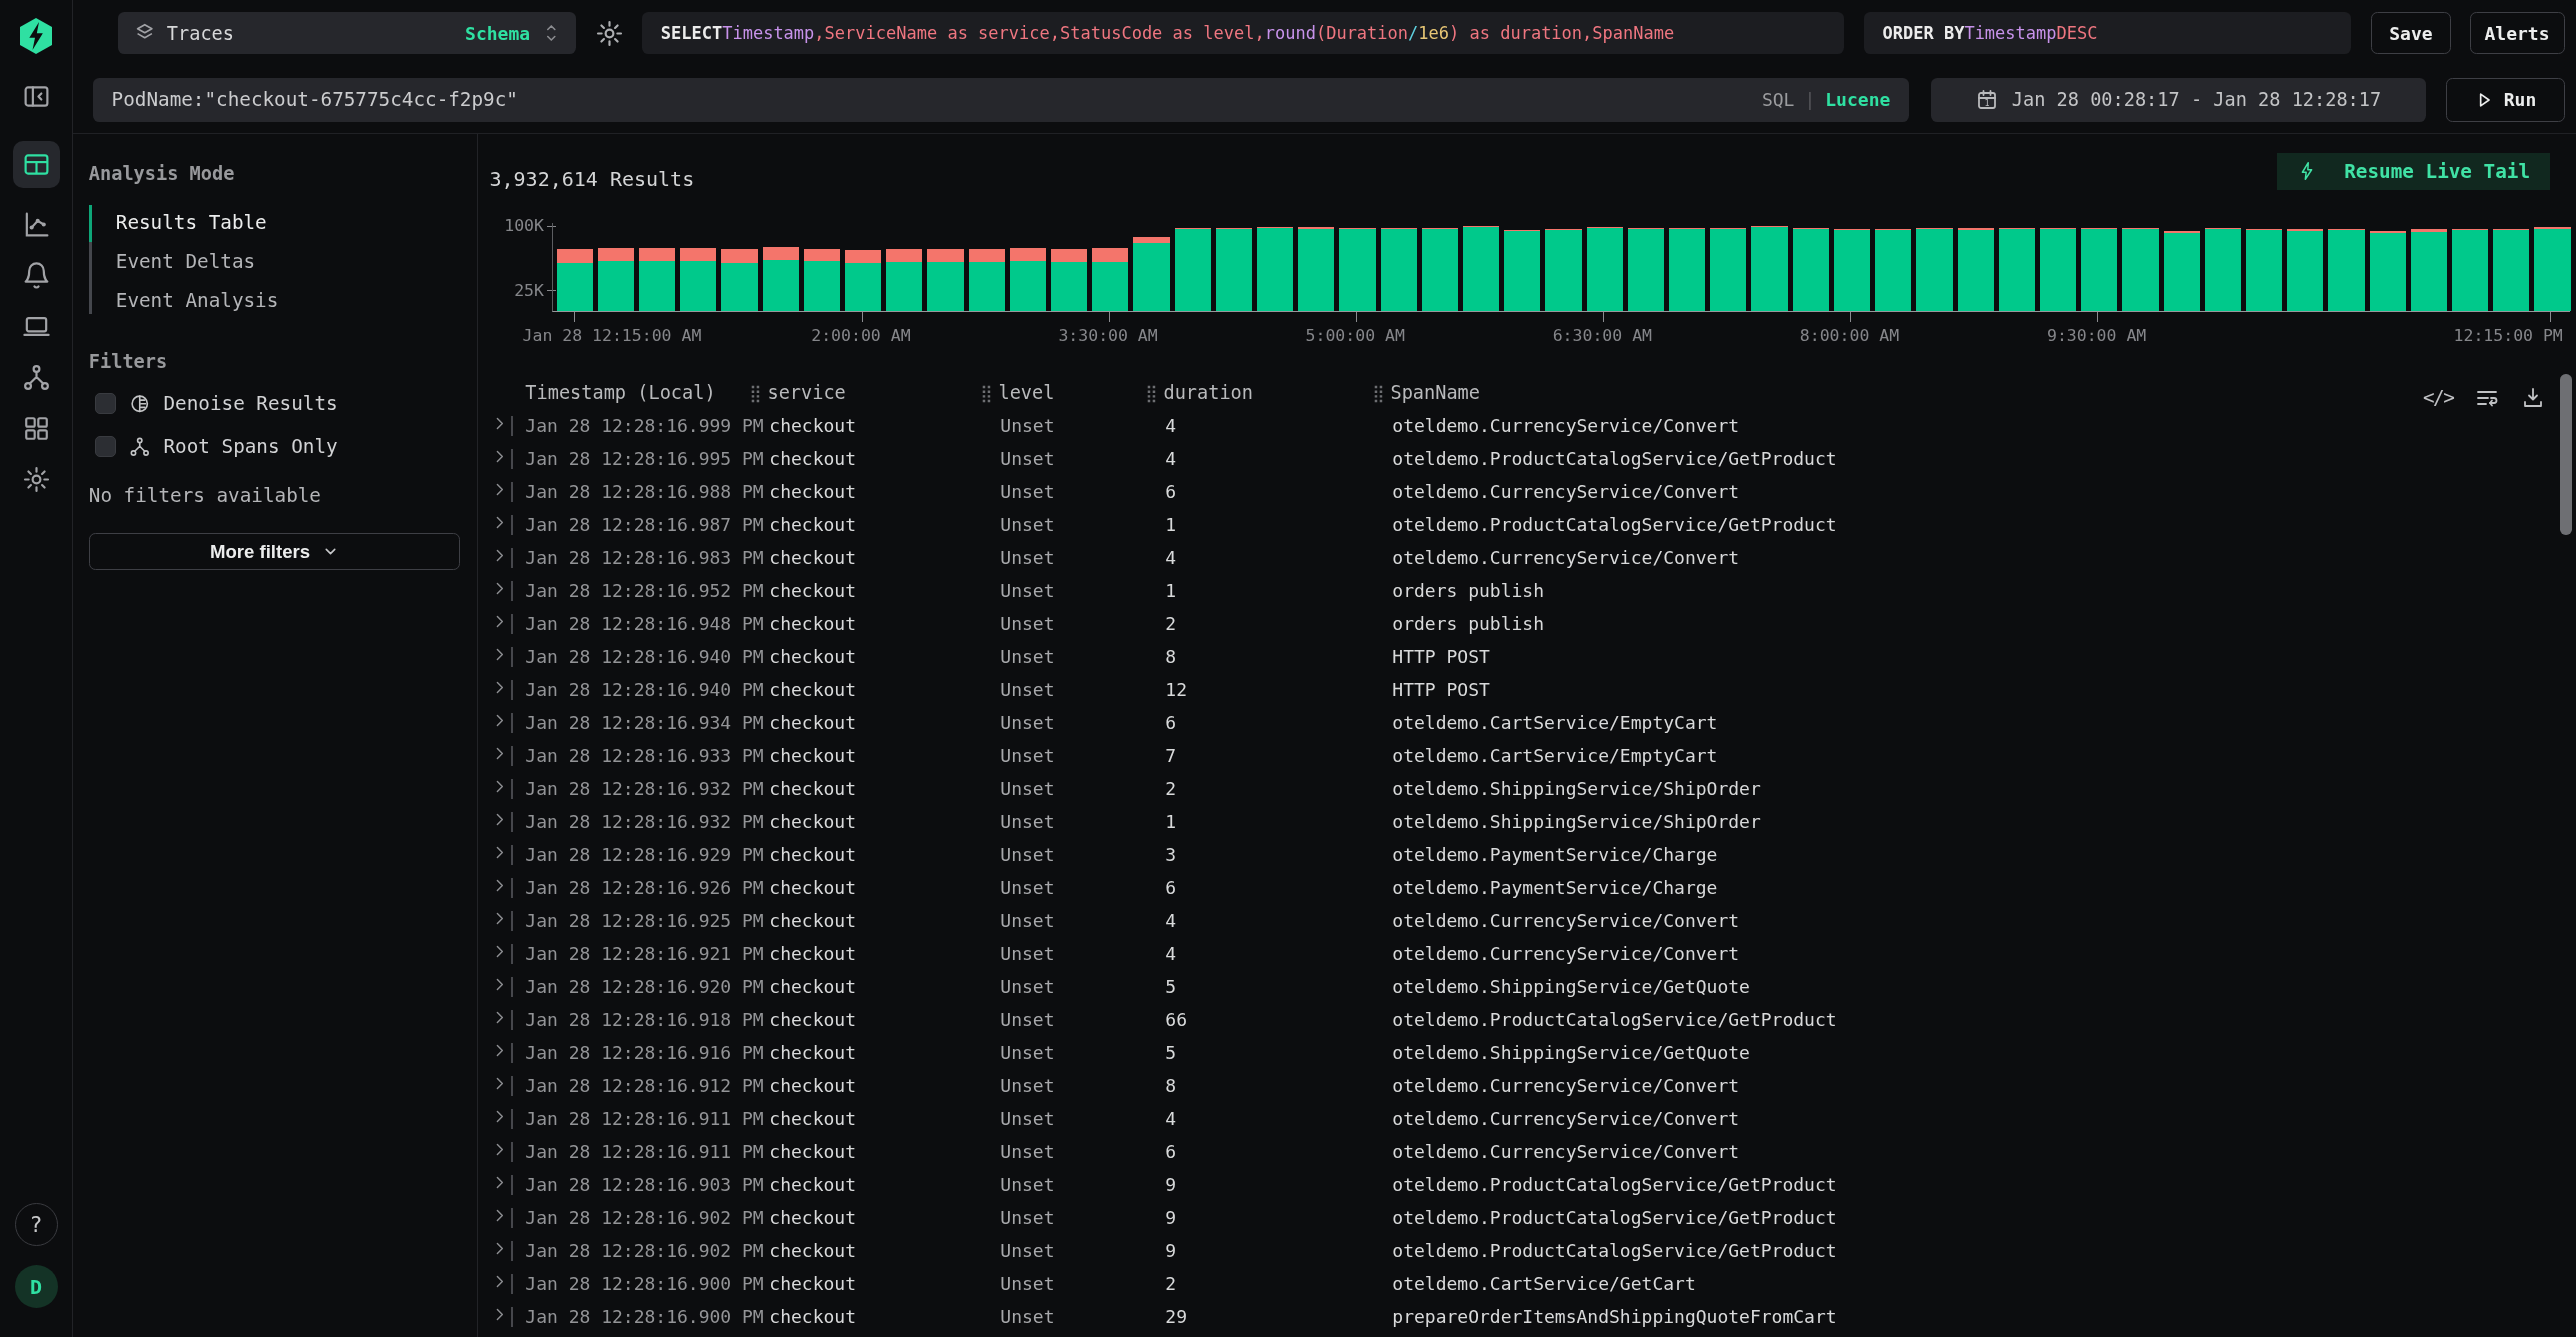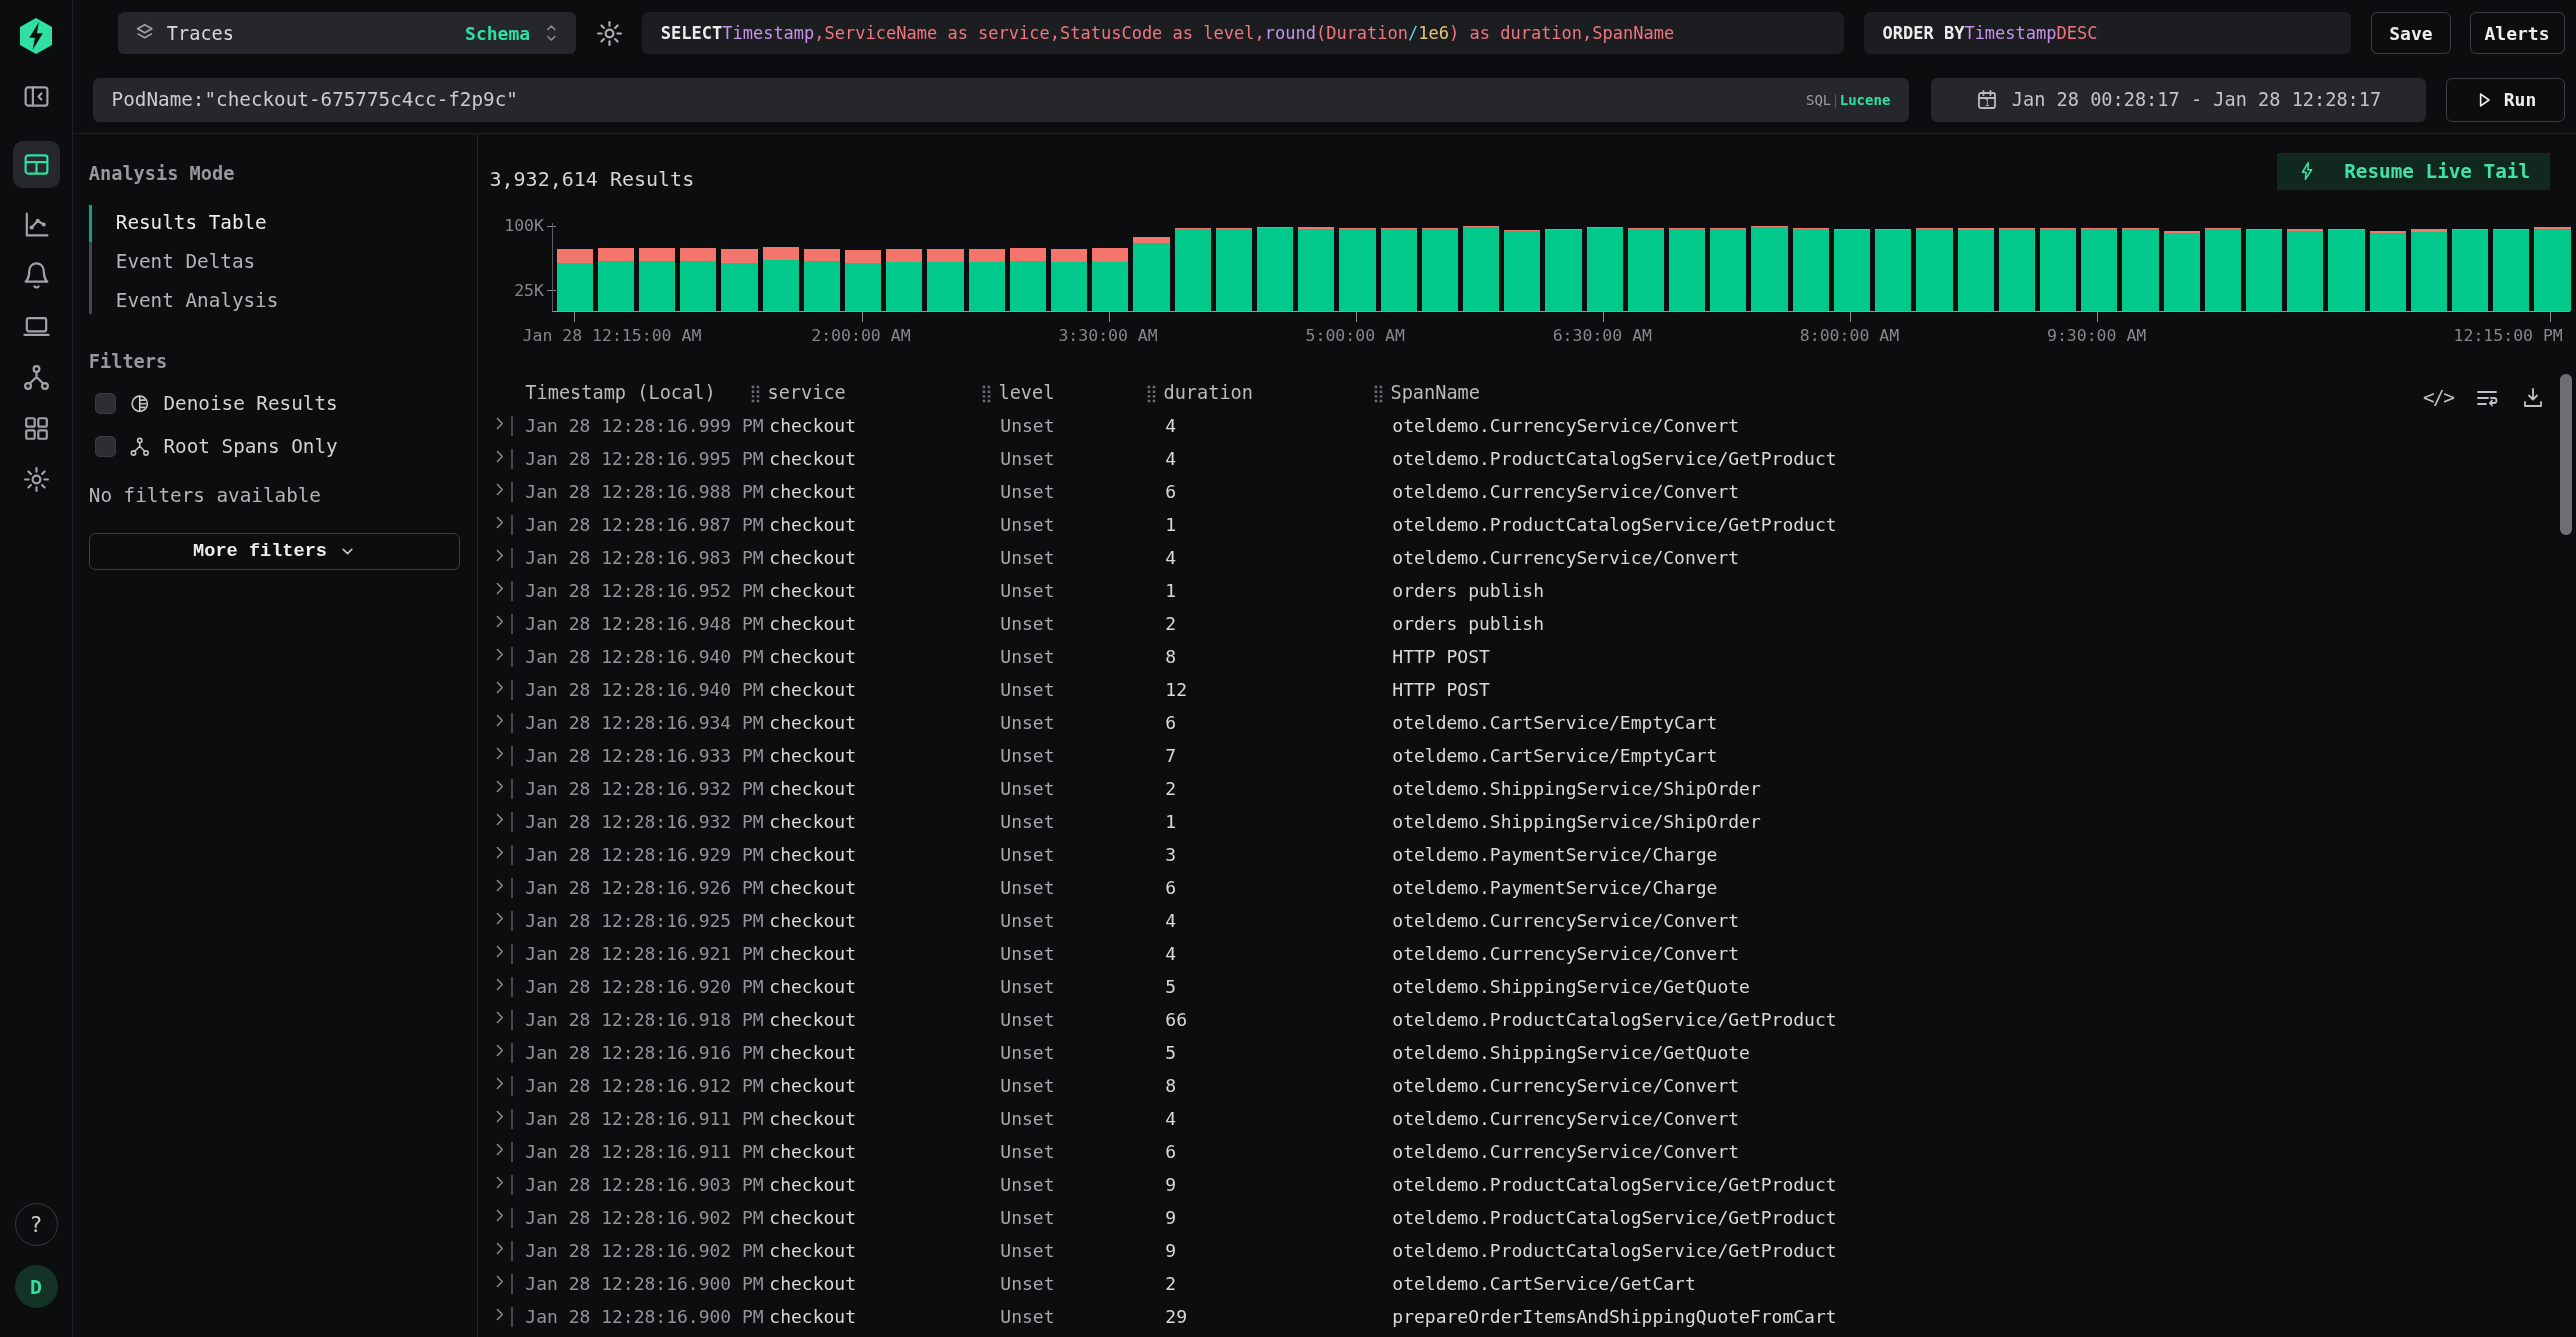--- a/index.html
+++ b/index.html
@@ -73,21 +73,21 @@
 
   .row2 { height:67px; display:flex; align-items:center; padding-right:11.5px; flex:none; }
   .search-box {
     margin-left:20px; flex:1; height:44px; display:flex; align-items:center;
     padding:0 5.7px 0 18.6px; min-width:0;
   }
   .search-input {
     flex:1; background:transparent; border:none; outline:none; color:#cbccce;
     font-size:19.3px; font-family:inherit; min-width:0;
   }
-  .lang-toggle { display:flex; align-items:center; font-size:14px; padding:0 13px; flex:none; }
+  .lang-toggle { display:flex; align-items:center; gap:10px; font-size:18px; padding:0 13px; flex:none; }
   .lang-sql { color:#9b9c9f; cursor:pointer; }
   .lang-sep { color:#55565a; }
   .lang-lucene { color:#2fe0a2; font-weight:bold; cursor:pointer; }
   .date-box {
     margin-left:21.5px; width:495px; height:44px; display:flex; align-items:center;
     padding:0 17px; gap:13px; font-size:18.6px; color:#c3c4c6; cursor:pointer; flex:none;
   }
   .cal-icon { width:24px; height:24px; color:#b9babc; flex:none; }
   .run-btn { margin-left:20px; width:119px; height:44px; gap:10px; }
   .play-icon { width:20px; height:20px; }
@@ -105,21 +105,21 @@
   .mode-item.active { color:#eceded; }
   .filters-title { margin-top:31.5px; }
   .filter-row { display:flex; align-items:center; margin:20px 0 0 21.5px; gap:13px; }
   .checkbox { width:21.5px; height:21.5px; background:#2c2e33; border:1.4px solid #393b40;
               border-radius:5px; cursor:pointer; flex:none; }
   .filter-ico { width:21.5px; height:21.5px; color:#c3c4c6; flex:none; }
   .filter-lbl { font-size:19.3px; color:#d2d3d5; }
   .empty-filters { margin:26px 0 0 15.8px; font-size:19.3px; color:#b4b5b8; }
   .more-filters {
     margin:26px 18.6px 0 15.8px; width:371px; height:37px; border:1.4px solid #3e3f45; border-radius:6.4px;
-    background:transparent; color:#eceded; font-size:18.6px; font-weight:bold; font-family:Liberation Mono, monospace;
+    background:transparent; color:#eceded; font-size:18.6px; font-weight:bold; font-family:Liberation Sans, sans-serif;
     display:flex; align-items:center; justify-content:center; gap:11.5px; cursor:pointer;
   }
   .chev-down { width:17px; height:17px; color:#c7c8ca; }
 
   
   .main { position:relative; flex:1; min-width:0; }
   .results-count { position:absolute; top:33px; left:11.5px; font-size:20px; color:#d4d5d6; }
   .live-tail {
     position:absolute; top:18.6px; right:26px; height:37px; padding:0 20px; border-radius:0;
     background:#11281f; color:#40e2a5; font-size:19.3px; font-weight:bold;

